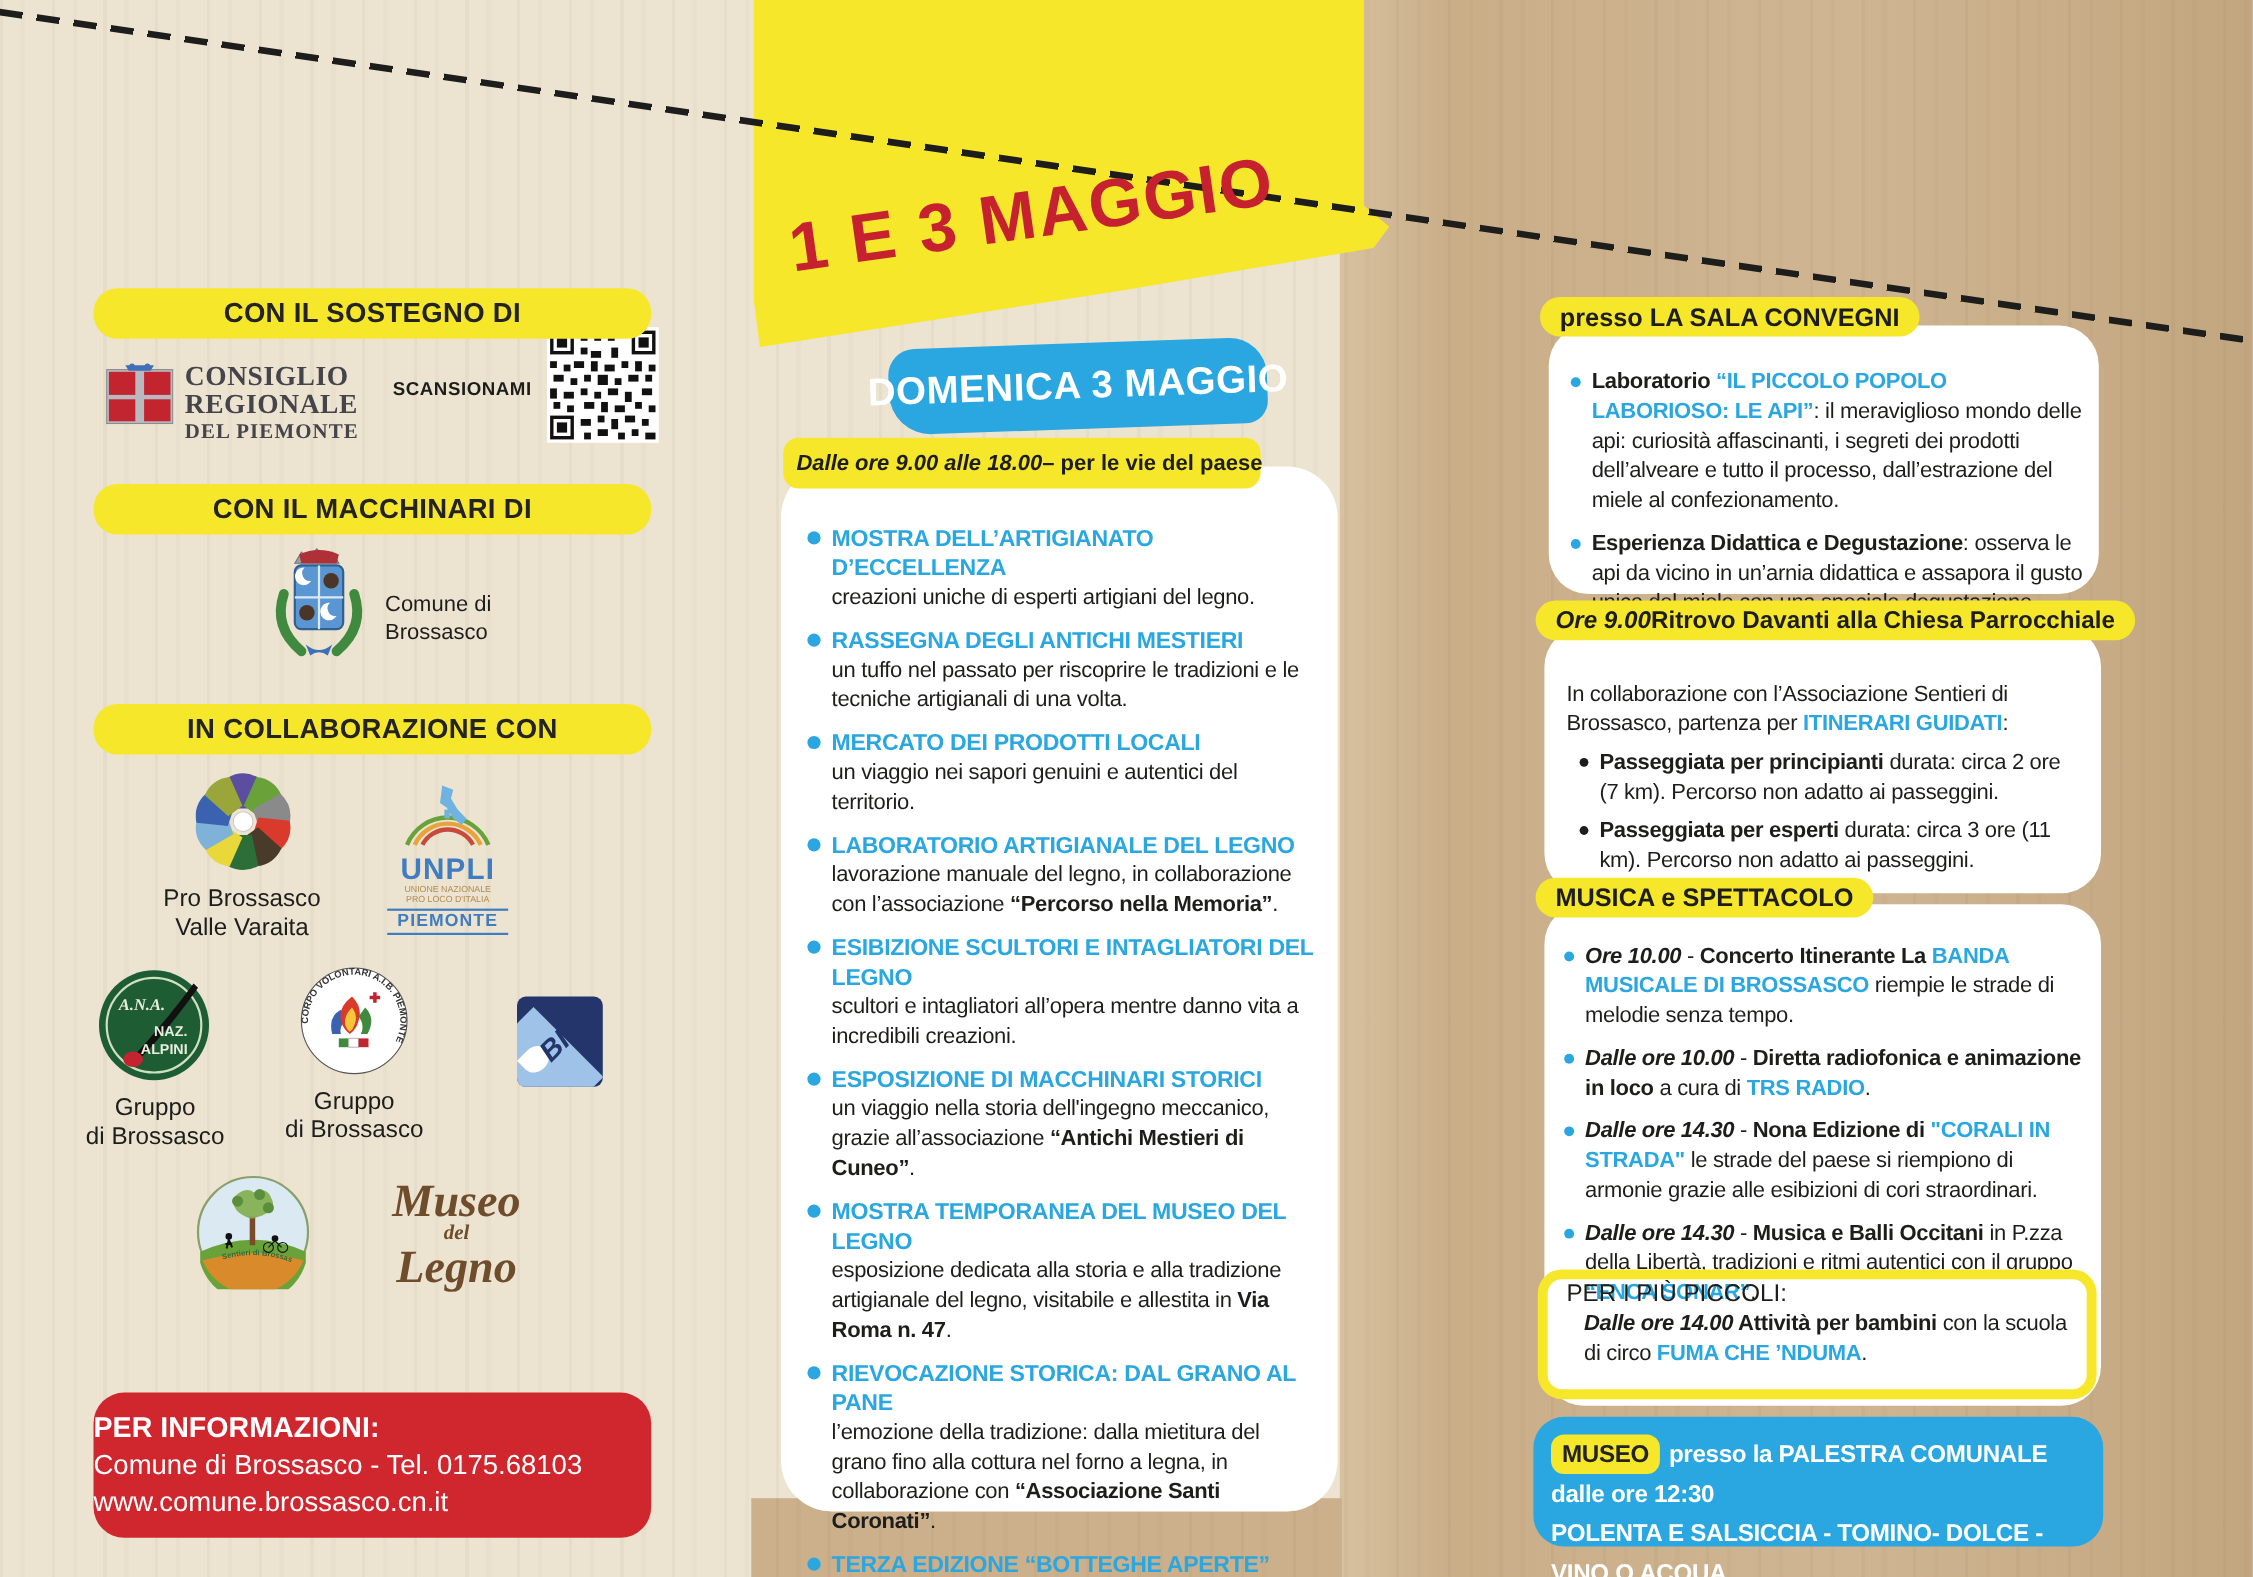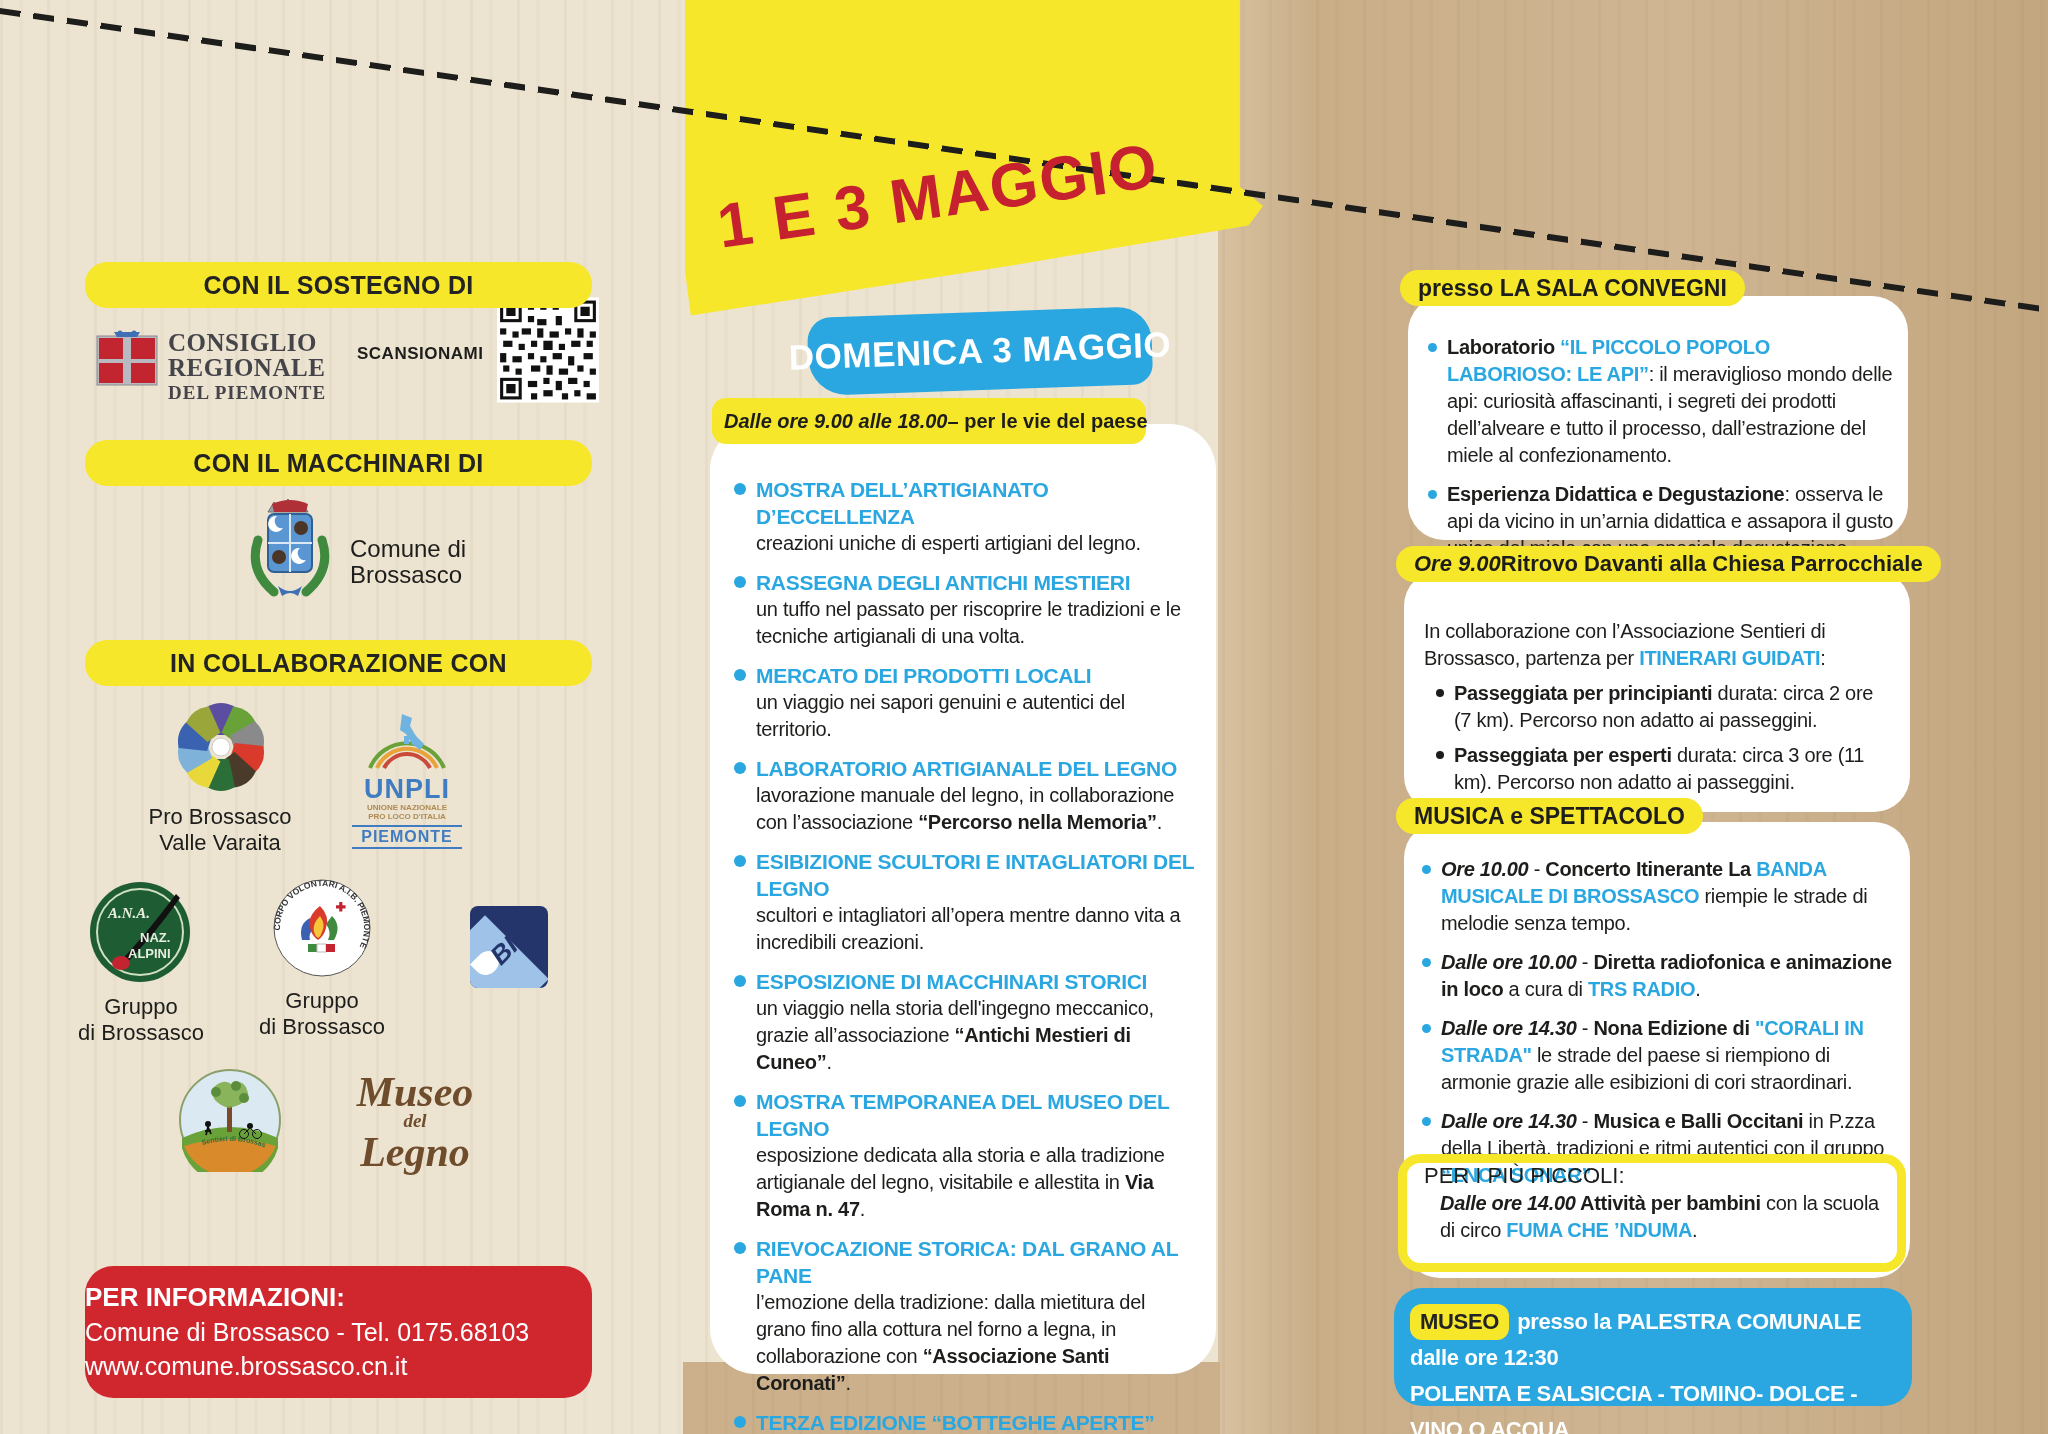--- a/index.html
+++ b/index.html
@@ -55,33 +55,33 @@
   .piccoli{position:absolute;left:1424px;top:1162px;width:470px;z-index:8}
   .pranzo{position:absolute;left:1394px;top:1288px;width:518px;height:118px;background:var(--accent);
     border-radius:28px;z-index:6;padding:16px 16px 0 16px;color:#fff;font-weight:bold;font-size:22px;line-height:36px;letter-spacing:-.3px}
   .pill{display:inline-block;background:var(--yellow);color:#232323;border-radius:12px;padding:0 10px;margin-right:8px}
   
   .piem-text{font-family:"Liberation Serif",serif;color:#44444a;font-weight:bold;line-height:25px}
   .piem-text .l1{font-size:25px;letter-spacing:.5px}
   .piem-text .l2{font-size:25px;letter-spacing:.5px}
   .piem-text .l3{font-size:19px;letter-spacing:1px}
   .scan{position:absolute;left:357px;top:344px;font-size:17px;font-weight:bold;letter-spacing:.5px;z-index:5}
-  .comtext{position:absolute;left:350px;top:536px;font-size:24px;line-height:26px;z-index:5}
+  .comtext{position:absolute;left:350px;top:536px;font-size:20px;line-height:26px;z-index:5}
   .caption{position:absolute;text-align:center;font-size:22px;line-height:26px;z-index:5}
   .museo{position:absolute;left:340px;top:1072px;width:150px;text-align:center;z-index:5;
     font-family:"Liberation Serif",serif;color:#6e4c2c;font-weight:bold}
   .museo .m1{font-size:42px;line-height:40px;font-style:italic}
   .museo .m2{font-size:19px;line-height:18px;font-style:italic}
   .museo .m3{font-size:42px;line-height:44px;font-style:italic}
   .infobox{position:absolute;left:85px;top:1266px;width:507px;height:132px;background:var(--boxred);
     border-radius:28px;z-index:5;color:#fff;text-align:left;padding-top:13px}
   .infobox .t{font-size:26px;font-weight:bold;line-height:36px}
   .infobox .l{font-size:25px;line-height:34px}
   .unpli-name{color:#3f7cc1;font-weight:800;font-size:27px;line-height:27px;text-align:center;letter-spacing:1px}
-  .unpli-sub{color:#b08a52;font-size:8px;line-height:9px;text-align:center;font-weight:bold}
+  .unpli-sub{color:#b08a52;font-size:8px;line-height:9px;text-align:center;font-weight:normal}
   .unpli-reg{color:#3f7cc1;font-size:16px;font-weight:800;text-align:center;letter-spacing:1px;
     border-top:2px solid #3f7cc1;border-bottom:2px solid #3f7cc1;margin-top:4px;padding:1px 0}
 </style>
 </head>
 <body>
 
 <div id="root">
   <div class="bg-wood"></div>
   <div class="bg-wood-bottom"></div>
   <div class="grain"></div>

